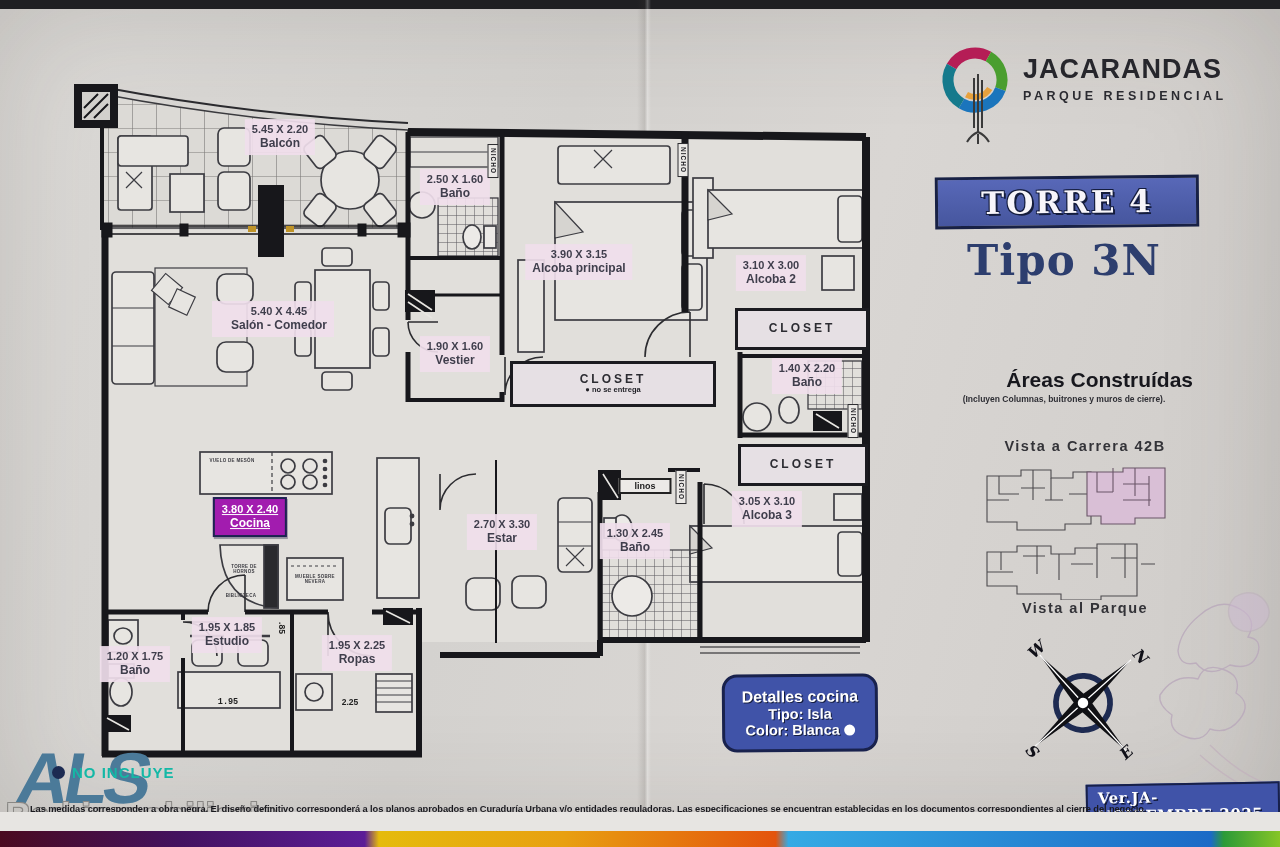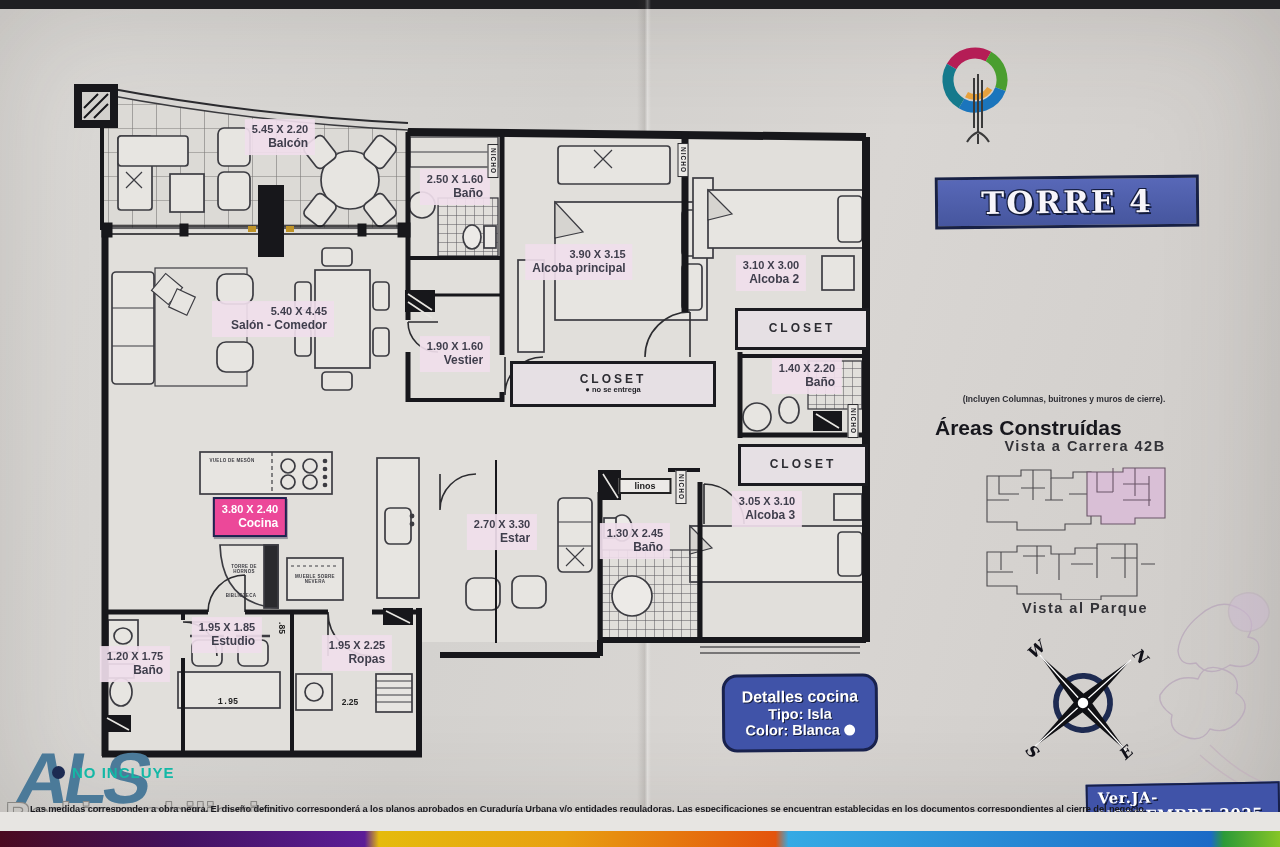--- a/index.html
+++ b/index.html
@@ -12,25 +12,25 @@
   .paper-bottom{position:absolute;left:0;top:812px;width:1280px;height:19px;background:#e7e5e2;}
   .fold{position:absolute;left:637px;top:0;width:14px;height:812px;
         background:linear-gradient(90deg,rgba(70,65,60,0) 0%,rgba(70,65,60,.14) 55%,rgba(255,255,255,.25) 75%,rgba(70,65,60,0) 100%);}
   .rainbow{position:absolute;left:0;top:831px;width:1280px;height:16px;
      background:linear-gradient(90deg,#4a0a20 0%,#43125f 14%,#5c1d97 28.5%,#e5bb0c 29.6%,#e8a011 44%,#e4540d 60.6%,#35aae4 61.6%,#1b6ac6 94.6%,#2c9a38 95.6%,#86c526 100%);}
 
   
   .plan{position:absolute;left:60px;top:80px;width:870px;height:685px;}
   .plan svg{position:absolute;left:0;top:0;}
   .pill{position:absolute;transform:translate(-50%,-50%);background:rgba(240,222,236,.92);
-        color:#3f3e4c;font-weight:bold;font-size:11px;line-height:1.3;text-align:right;
+        color:#3f3e4c;font-weight:bold;font-size:11px;line-height:1.3;text-align:center;
         padding:3px 7px;white-space:nowrap;}
   .pill .dims{font-size:11px;display:block;}
   .pill .rname{font-size:12px;display:block;}
-  .pill.blue{background:#ec4899;color:#fff;border:2px solid #1b2450;box-shadow:1px 2px 0 rgba(20,25,60,.35);}
+  .pill.blue{background:#a21caf;color:#fff;border:2px solid #1b2450;box-shadow:1px 2px 0 rgba(20,25,60,.35);text-decoration:underline;}
   .closetbox{position:absolute;border:3px solid #1b1b20;background:#e6e0e4;color:#2c2c32;
              display:flex;flex-direction:column;align-items:center;justify-content:center;
              font-weight:bold;letter-spacing:3px;font-size:12px;line-height:1.1;}
   .closetbox .note{font-size:7.5px;letter-spacing:0;font-weight:bold;color:#1e1e24;}
   .vlabel{position:absolute;transform:translate(-50%,-50%);writing-mode:vertical-rl;
           background:#eceae7;border:1px solid #2a2a2e;color:#1d1d22;font-size:6.5px;
           font-weight:bold;letter-spacing:1px;padding:3px 1px;}
   .smallbox{position:absolute;transform:translate(-50%,-50%);background:#eceae7;border:2px solid #222;
             color:#222;font-weight:bold;font-size:9px;padding:1px 14px;}
   .dimtext{position:absolute;transform:translate(-50%,-50%);font-size:8.5px;font-weight:bold;color:#222;}
@@ -46,22 +46,22 @@
   .serif{font-family:"DejaVu Serif",serif;}
   .torre{position:absolute;left:935px;top:176px;width:258px;height:46px;
          background:linear-gradient(#5868b8,#46569e);border:3px solid #182145;
          display:flex;align-items:center;justify-content:center;transform:rotate(-.6deg);
          color:#f7f5fa;font-weight:bold;font-size:31px;letter-spacing:2px;
          text-shadow:2px 2px 0 #141c3c,-1px -1px 0 #141c3c,1px -1px 0 #141c3c,-1px 1px 0 #141c3c;}
   .tipo{position:absolute;left:935px;top:236px;width:258px;text-align:center;
         color:#2d3e6e;font-weight:bold;font-size:42px;letter-spacing:1px;}
   .area{position:absolute;left:935px;top:310px;width:258px;text-align:center;
         color:#272f4b;font-weight:bold;font-size:45px;letter-spacing:-1px;}
-  .areatitle{position:absolute;left:935px;top:368px;width:258px;text-align:left;
-        color:#17171d;font-weight:bold;font-size:21px;margin-top:48px;}
+  .areatitle{position:absolute;left:935px;top:368px;width:258px;text-align:right;
+        color:#17171d;font-weight:bold;font-size:21px;}
   .areanote{position:absolute;left:935px;top:394px;width:258px;text-align:center;
         color:#2e2e34;font-weight:bold;font-size:8.5px;}
   .vistatop,.vistabottom{position:absolute;left:960px;width:250px;text-align:center;
         color:#333338;font-weight:bold;font-size:14.5px;letter-spacing:1.5px;}
   .vistatop{top:438px;}  .vistabottom{top:600px;}
   .keyplan{position:absolute;left:975px;top:460px;}
 
   .kbadge{position:absolute;left:722px;top:674px;width:150px;height:72px;background:#4053a8;
           border:3px solid #19224d;border-radius:15px;display:flex;flex-direction:column;
           align-items:center;justify-content:center;color:#fff;font-weight:bold;
@@ -381,23 +381,28 @@
       <path d="M54.7,48.5 A17,17 0 0 1 31.5,54.7" fill="none" stroke="#e8a13c" stroke-width="6"></path>
       <g stroke="#3a3a3a" stroke-width="2" fill="none">
         <path d="M43,34 L43,92"></path>
           <path d="M39,38 L39,88"></path>
           <path d="M47,40 L47,88"></path>
         <path d="M43,92 q-7,3 -11,10"></path>
           <path d="M43,92 q7,3 11,10"></path>
           <path d="M43,94 l0,10"></path>
       </g>
     </svg>
+    <div class="brandtext">
+      <div class="brandname">JACARANDAS</div>
+      <div class="brandtag">PARQUE RESIDENCIAL</div>
+    </div>
   </div>
 
   <div class="torre serif">TORRE 4</div>
+  <div class="tipo serif">Tipo 3N</div>
   <div class="areatitle">Áreas Construídas</div>
   <div class="areanote">(Incluyen Columnas, buitrones y muros de cierre).</div>
 
   <div class="vistatop">Vista a Carrera 42B</div>
   <svg class="keyplan" width="220" height="140" viewBox="0 0 220 140">
     <g fill="none" stroke="#4c4a4e" stroke-width="1.1">
       <g>
         <path d="M12,16 h34 v-6 h30 v8 h22 v-6 h18 v52 h-26 v6 h-48 v-8 h-30 z"></path>
         <path d="M24,16 v18 h20 M12,40 h22 M46,28 h24 M58,10 v30 M70,40 h18 M76,18 v22 M94,34 h18"></path>
         <g fill="#d9bfd6" stroke="#6a5668">

